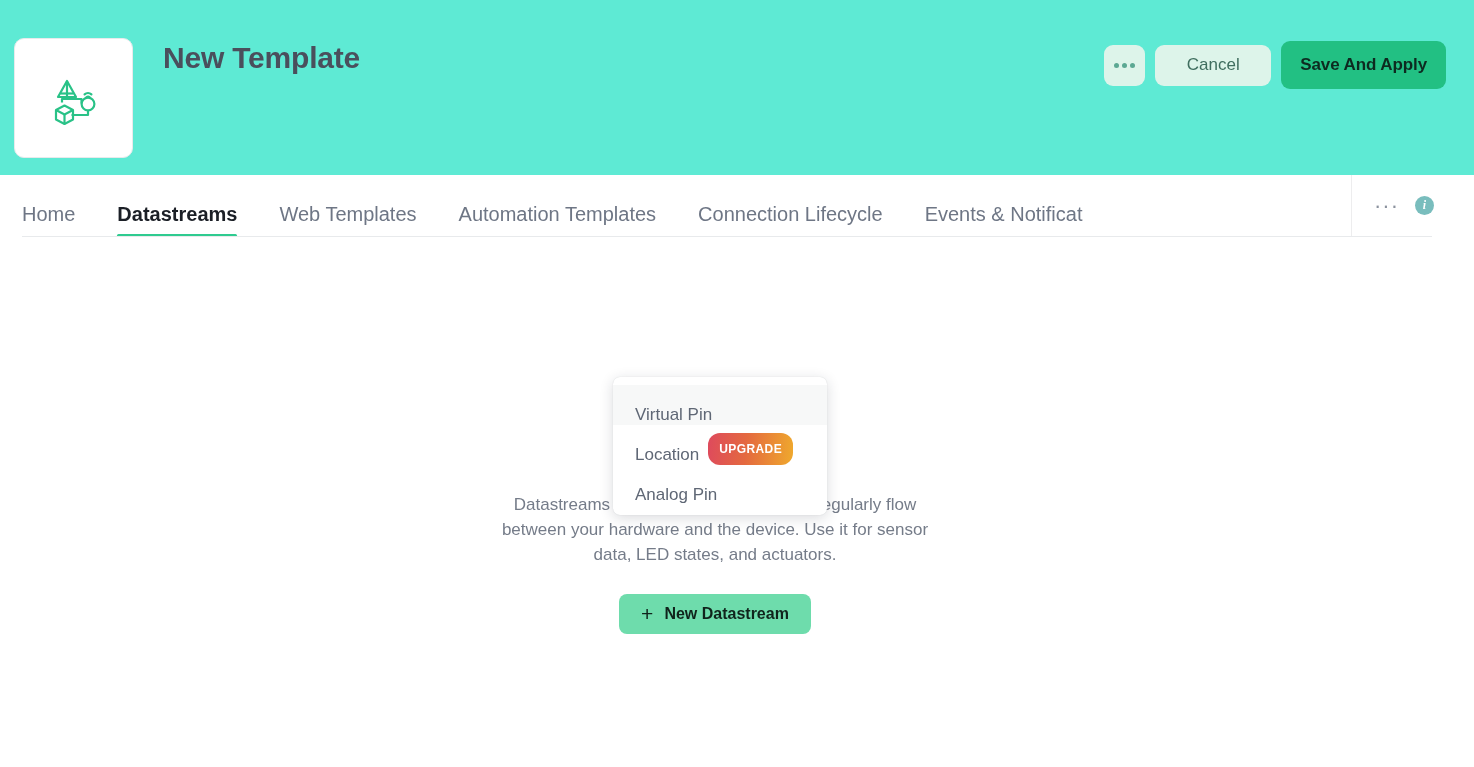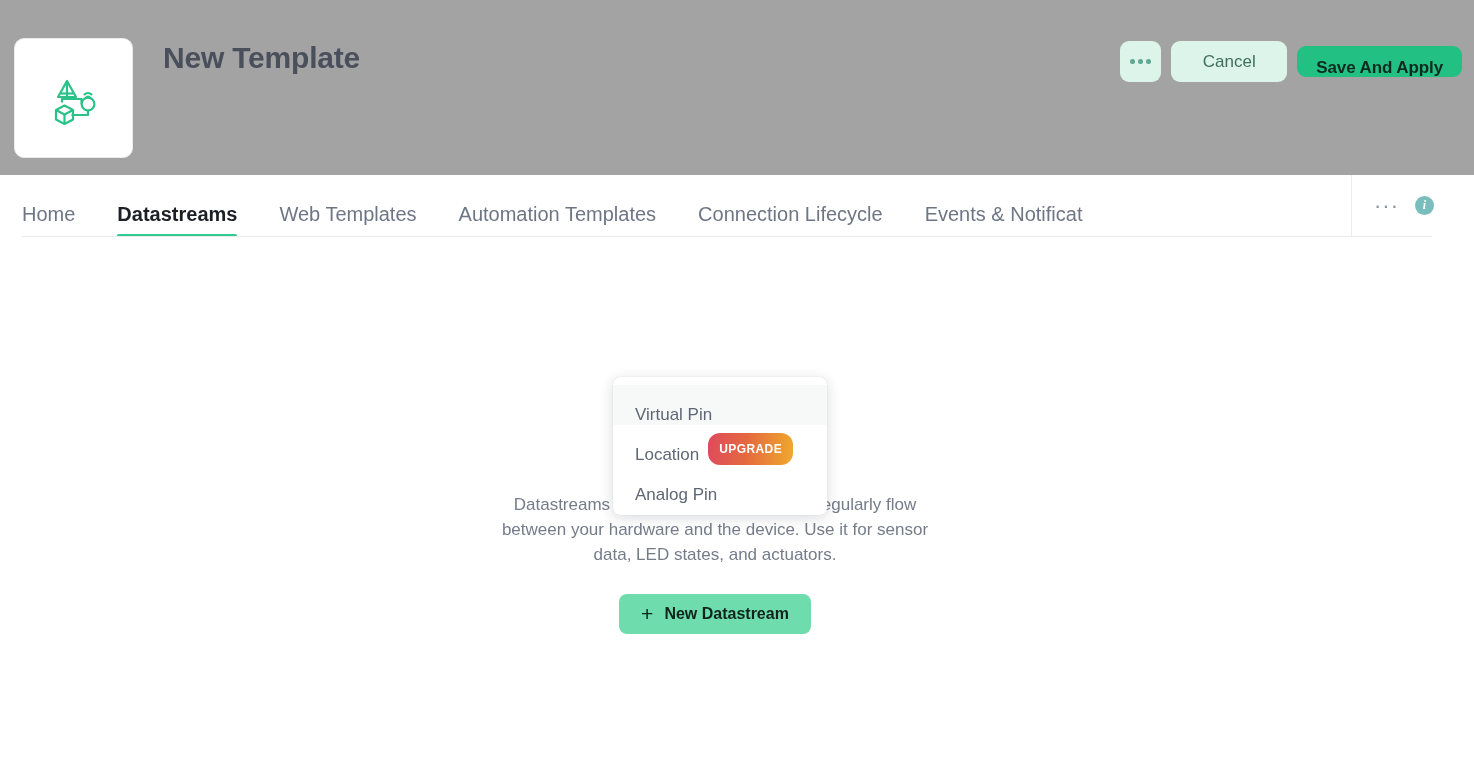--- a/index.html
+++ b/index.html
@@ -15,21 +15,21 @@
     position: relative;
     width: 1474px; height: 767px;
     background: #ffffff;
   }
 
   
   .header {
     position: absolute;
     left: 0; top: 0;
     width: 1474px; height: 175px;
-    background: #a3a3a3;
+    background: #5eead4;
   }
   .logo-box {
     position: absolute;
     left: 14px; top: 38px;
     width: 119px; height: 120px;
     border: 1px solid #e8eaec;
     border-radius: 10px;
     background: #ffffff;
     display: flex; align-items: center; justify-content: center;
   }
@@ -40,21 +40,21 @@
     left: 163px; top: 41px;
     font-size: 30px;
     font-weight: bold;
     letter-spacing: -0.2px;
     color: #4a4f5c;
     white-space: nowrap;
   }
 
   .header-actions {
     position: absolute;
-    right: 12px; top: 41px;
+    right: 28px; top: 41px;
     display: flex; align-items: center; gap: 10px;
   }
   .btn-more {
     width: 41px; height: 41px;
     border: none; border-radius: 9px;
     background: #ddf4ea;
     display: flex; align-items: center; justify-content: center;
     cursor: pointer;
     padding: 0;
   }
@@ -70,21 +70,21 @@
     min-width: 116px;
     padding: 0 20px;
     border: none; border-radius: 9px;
     background: #ddf4ea;
     color: #3f6e5f;
     font-size: 17px;
     font-family: "Liberation Sans", sans-serif;
     cursor: pointer;
   }
   .btn-save {
-    height: 31px;
+    height: 48px;
     padding: 12px 19px;
     border: none; border-radius: 9px;
     background: #22c083;
     color: #0d2a20;
     font-size: 17px;
     font-weight: bold;
     letter-spacing: -0.1px;
     font-family: "Liberation Sans", sans-serif;
     cursor: pointer;
   }

